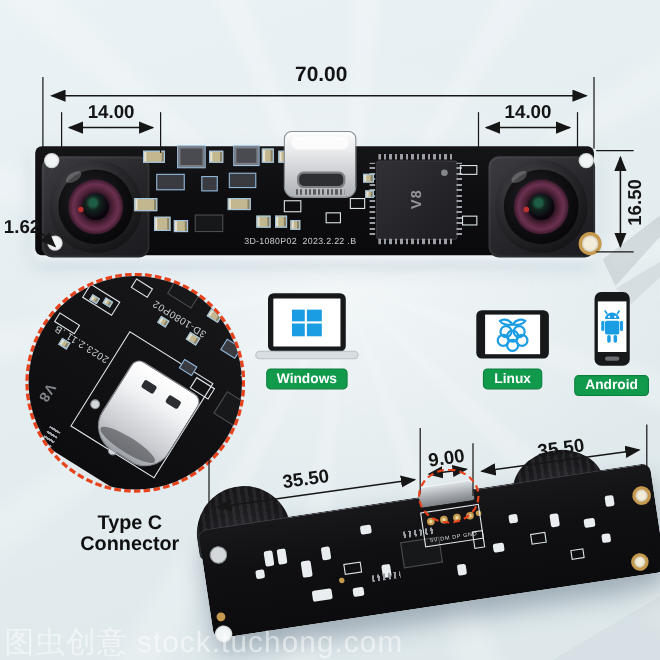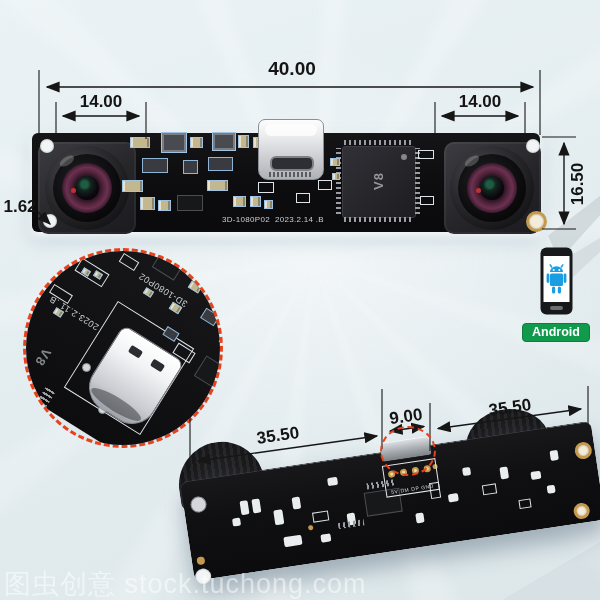--- a/index.html
+++ b/index.html
@@ -124,21 +124,21 @@
         <div class="pins"></div>
     </div>
     <div class="chip">
         <div class="cdot"></div>
       </div>
     <div class="abs pinsh" style="left:312px;top:7px;width:68px;height:5px;"></div>
     <div class="abs pinsh" style="left:312px;top:84px;width:68px;height:5px;"></div>
     <div class="abs pinsv" style="left:304px;top:15px;width:5px;height:66px;"></div>
     <div class="abs pinsv" style="left:383px;top:15px;width:5px;height:66px;"></div>
     <div class="abs" style="left:312px;top:40px;width:70px;height:16px;transform:rotate(-90deg);text-align:center;color:#97979b;font-size:13px;font-weight:700;letter-spacing:1px;">V8</div>
-    <div class="silktext" style="left:190px;top:82px;">3D-1080P02  2023.2.14 .B</div>
+    <div class="silktext" style="left:190px;top:82px;">3D-1080P02  2023.2.22 .B</div>
     <div id="front-smd" class="abs" style="inset:0;">
         <div class="c ind" style="left: 130px; top: 0px; width: 24px; height: 19px;"></div>
         <div class="c ind" style="left: 181px; top: 0px; width: 22px; height: 17px;"></div>
         <div class="c tan" style="left: 98px; top: 4px; width: 20px; height: 11px;"></div>
         <div class="c tan" style="left: 158px; top: 4px; width: 13px; height: 11px;"></div>
         <div class="c tan" style="left: 206px; top: 2px; width: 11px; height: 13px;"></div>
         <div class="c tan" style="left: 221px; top: 4px; width: 9px; height: 11px;"></div>
         <div class="c tan" style="left: 90px; top: 47px; width: 21px; height: 12px;"></div>
         <div class="c tan" style="left: 175px; top: 47px; width: 21px; height: 11px;"></div>
         <div class="c tan" style="left: 108px; top: 64px; width: 15px; height: 13px;"></div>
@@ -185,22 +185,56 @@
       </div>
     <div class="usbc2">
       <div class="lip"></div>
         <div class="s1"></div>
         <div class="s2"></div>
     </div>
     <div class="csilk" style="left:89px;top:34px;width:96px;transform:rotate(212deg);">3D-1080P02</div>
     <div class="csilk" style="left:5px;top:57px;width:86px;transform:rotate(212deg);">2023.2.11 .B</div>
     <div class="csilk" style="left:-8px;top:99px;width:50px;transform:rotate(122deg);font-size:13px;font-weight:700;color:#82878c;letter-spacing:1px;">V8</div>
   </div>
-
-  <div class="os-item" style="left:516px;top:246px;width:80px;height:96px;">
+  <div id="typec" class="abs">
+    <div>Type C</div>
+    <div>Connector</div>
+  </div>
+
+  <div class="os-item" style="left:224px;top:262px;width:110px;height:92px;">
+    <svg width="100" height="62" viewBox="0 0 100 64">
+      <rect x="16" y="3" width="68" height="50" rx="3" fill="#fff" stroke="#17181a" stroke-width="5"></rect>
+      <g fill="#1b9de3">
+        <rect x="36" y="16" width="12" height="11"></rect>
+          <rect x="50" y="16" width="14" height="11"></rect>
+        <rect x="36" y="29" width="12" height="12"></rect>
+          <rect x="50" y="29" width="14" height="12"></rect>
+      </g>
+      <rect x="2" y="55" width="96" height="7" rx="3.5" fill="#d7dde0" stroke="#b9c2c6"></rect>
+    </svg>
+    <div class="os-label">Windows</div>
+  </div>
+  <div class="os-item" style="left:424px;top:272px;width:84px;height:82px;">
+    <svg width="70" height="48" viewBox="0 0 70 48">
+      <rect x="2" y="2" width="66" height="44" rx="5" fill="#17181a"></rect>
+      <rect x="10" y="6" width="50" height="36" fill="#fff"></rect>
+      <g stroke="#1b9de3" stroke-width="2" fill="none">
+        <path d="M35 15c-3-4.5-8.5-5.5-11.5-3.2 2 3.2 7.5 4.2 11.5 3.2z"></path>
+        <path d="M35 15c3-4.5 8.5-5.5 11.5-3.2-2 3.2-7.5 4.2-11.5 3.2z"></path>
+        <circle cx="29" cy="21.5" r="5"></circle>
+          <circle cx="41" cy="21.5" r="5"></circle>
+        <circle cx="26.5" cy="29.5" r="5"></circle>
+          <circle cx="43.5" cy="29.5" r="5"></circle>
+        <circle cx="35" cy="25.5" r="5"></circle>
+          <circle cx="35" cy="34" r="5"></circle>
+      </g>
+    </svg>
+    <div class="os-label">Linux</div>
+  </div>
+  <div class="os-item" style="left:516px;top:264px;width:80px;height:96px;">
     <svg width="35" height="70" viewBox="0 0 35 70">
       <rect x="1.5" y="1.5" width="32" height="67" rx="6" fill="#17181a"></rect>
       <rect x="4.5" y="10" width="26" height="46" fill="#fff"></rect>
       <rect x="11" y="60" width="13" height="4" rx="2" fill="#6a6e72"></rect>
       <g fill="#1b9de3">
         <path d="M11 26a6.5 5.8 0 0 1 13 0z"></path>
         <rect x="11" y="27.5" width="13" height="12.5" rx="1.5"></rect>
         <rect x="7.6" y="27.5" width="2.8" height="9.5" rx="1.4"></rect>
         <rect x="24.6" y="27.5" width="2.8" height="9.5" rx="1.4"></rect>
         <rect x="13" y="40.5" width="3.2" height="7" rx="1.6"></rect>
@@ -289,21 +323,21 @@
       <path d="M63 116L139 116"></path>
       <path d="M442 116L518 116"></path>
       <path d="M564 143L564 224"></path>
       <path d="M198 461L377 436"></path>
       <path d="M390 431L424 426.5"></path>
       <path d="M438 428.5L581 409"></path>
     </g>
     <path d="M38 212L50 224" stroke="#161616" stroke-width="1.4" marker-end="url(#ah)"></path>
   </svg>
 
-  <div class="dimlabel" style="left:258px;top:60px;width:68px;font-size:19px;">40.00</div>
+  <div class="dimlabel" style="left:258px;top:60px;width:68px;font-size:19px;">70.00</div>
   <div class="dimlabel" style="left:71px;top:93px;width:60px;">14.00</div>
   <div class="dimlabel" style="left:450px;top:93px;width:60px;">14.00</div>
   <div class="dimlabel" style="left:1px;top:198px;width:38px;z-index:6;">1.62</div>
   <div class="dimlabel" style="left:547px;top:175px;width:62px;height:18px;transform:rotate(-90deg);">16.50</div>
   <div class="dimlabel" style="left:247px;top:427px;width:62px;transform:rotate(-8deg);z-index:6;">35.50</div>
   <div class="dimlabel" style="left:383px;top:408px;width:46px;transform:rotate(-8deg);z-index:6;">9.00</div>
   <div class="dimlabel" style="left:479px;top:399px;width:62px;transform:rotate(-8deg);z-index:6;">35.50</div>
 
   <div id="watermark" class="abs">图虫创意 stock.tuchong.com</div>
 </div>

